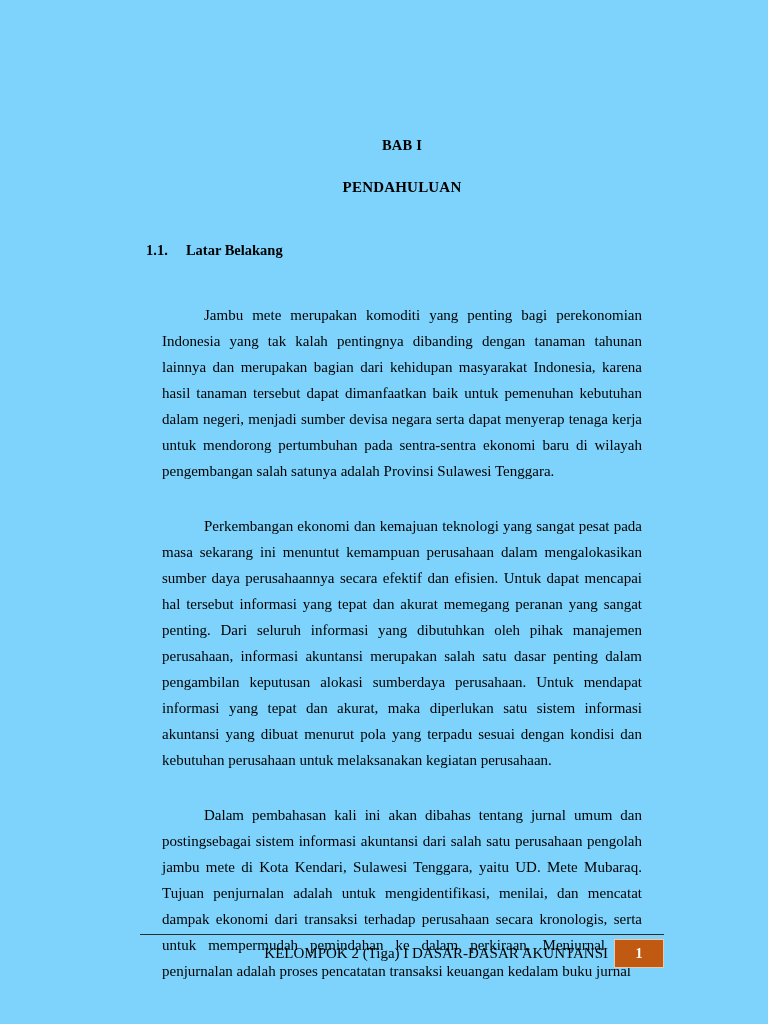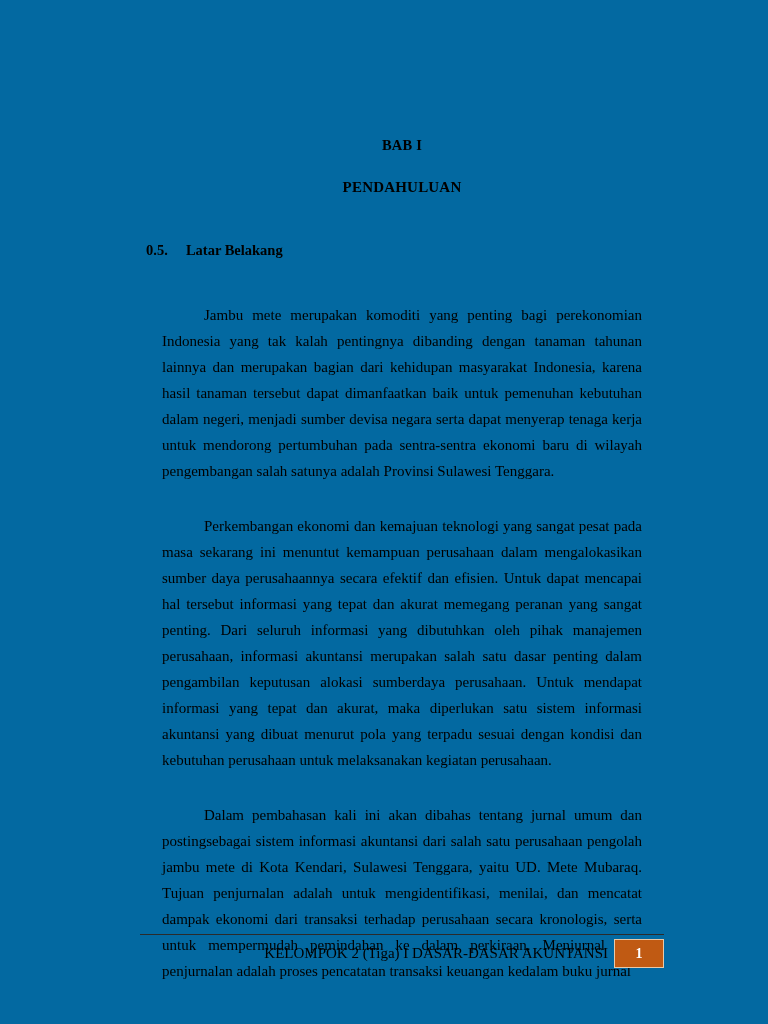--- a/index.html
+++ b/index.html
@@ -14,21 +14,21 @@
     font-family: "Liberation Serif", "DejaVu Serif", serif;
     color: #000000;
     overflow: hidden;
     position: relative;
   }
   .page {
     position: relative;
     width: 768px;
     height: 1024px;
     box-sizing: border-box;
-    background: #0369a1;
+    background: #7dd3fc;
   }
   .content {
     position: absolute;
     left: 146px;
     top: 0;
     width: 512px;
   }
   .chapter-title {
     text-align: center;
     font-weight: bold;
@@ -115,21 +115,21 @@
 <body>
 
 <div class="page">
 
   <div class="content">
 
     <div class="chapter-title">BAB I</div>
 
     <div class="chapter-subtitle">PENDAHULUAN</div>
 
-    <div class="section-heading">0.5.     Latar Belakang</div>
+    <div class="section-heading">1.1.     Latar Belakang</div>
 
     <p class="para first">Jambu mete merupakan komoditi yang penting bagi perekonomian Indonesia yang tak kalah pentingnya dibanding dengan tanaman tahunan lainnya dan merupakan bagian dari kehidupan masyarakat Indonesia, karena hasil tanaman tersebut dapat dimanfaatkan baik untuk pemenuhan kebutuhan dalam negeri, menjadi sumber devisa negara serta dapat menyerap tenaga kerja untuk mendorong pertumbuhan pada sentra-sentra ekonomi baru di wilayah pengembangan salah satunya adalah Provinsi Sulawesi Tenggara.</p>
 
     <p class="para next">Perkembangan ekonomi dan kemajuan teknologi yang sangat pesat pada masa sekarang ini menuntut kemampuan perusahaan dalam mengalokasikan sumber daya perusahaannya secara efektif dan efisien. Untuk dapat mencapai hal tersebut informasi yang tepat dan akurat memegang peranan yang sangat penting. Dari seluruh informasi yang dibutuhkan oleh pihak manajemen perusahaan, informasi akuntansi merupakan salah satu dasar penting dalam pengambilan keputusan alokasi sumberdaya perusahaan. Untuk mendapat informasi yang tepat dan akurat, maka diperlukan satu sistem informasi akuntansi yang dibuat menurut pola yang terpadu sesuai dengan kondisi dan kebutuhan perusahaan untuk melaksanakan kegiatan perusahaan.</p>
 
     <p class="para next">
       <span>Dalam pembahasan kali ini akan dibahas tentang jurnal umum dan </span><span class="ital">posting</span><span>sebagai sistem informasi akuntansi dari salah satu perusahaan pengolah jambu mete di Kota Kendari, Sulawesi Tenggara, yaitu UD. Mete Mubaraq. Tujuan penjurnalan  adalah untuk mengidentifikasi, menilai, dan mencatat dampak ekonomi dari transaksi terhadap perusahaan secara kronologis, serta untuk mempermudah pemindahan ke dalam perkiraan. Menjurnal atau penjurnalan adalah proses pencatatan transaksi keuangan kedalam buku jurnal</span>
     </p>
 
   </div>

